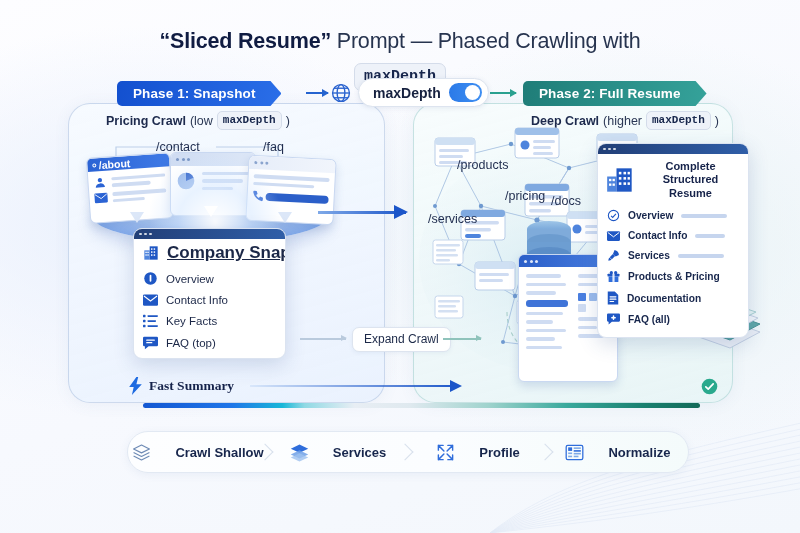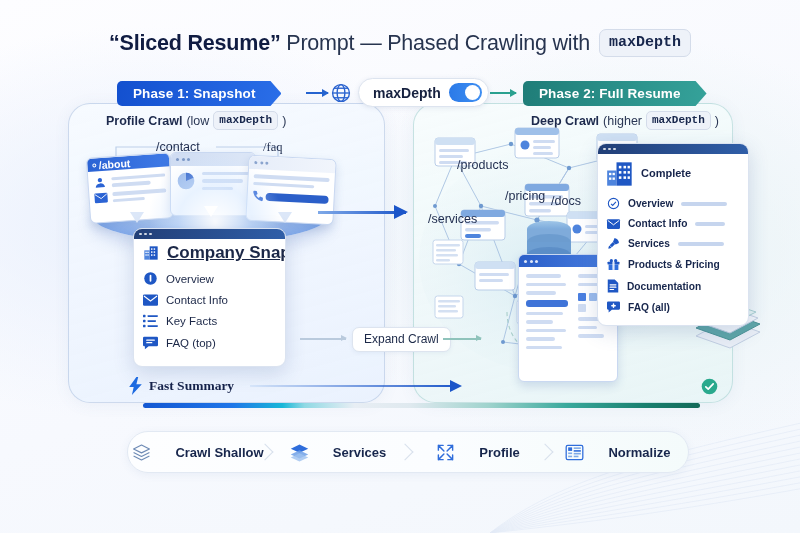--- a/index.html
+++ b/index.html
@@ -17,20 +17,21 @@
   }
 
   
   .waves { position:absolute; right:0; bottom:0; width:300px; height:150px; opacity:.55; pointer-events:none; }
 
   
   .title-row {
     position: absolute; left: 0; right: 0; top: 29px;
     display: flex; align-items: center; justify-content: center; gap: 9px;
     white-space: nowrap;
+    flex-direction: column;
   }
   .title-main { font-size: 21.5px; font-weight: 700; color: #101c42; letter-spacing: -.2px; }
   .title-main .light { font-weight: 400; color: #27344f; }
   .code-chip {
     display:inline-block; font-family:"Liberation Mono", monospace;
     font-size: 15px; font-weight: 700; color:#17264c;
     background: #eef2f9; border: 1px solid #d4dcea; border-radius: 7px;
     padding: 4px 9px 5px;
   }
 
@@ -214,21 +215,21 @@
 <div class="panel right"></div>
 
 <div class="badge p1">
   <span>Phase 1: Snapshot</span>
 </div>
 <div class="badge p2">
   <span>Phase 2: Full Resume</span>
 </div>
 
 <div class="subcap l">
-  <span>Profile Crawl</span>
+  <span>Pricing Crawl</span>
   <span class="reg">(low</span>
   <span class="code-chip">maxDepth</span>
   <span class="reg">)</span>
 </div>
 <div class="subcap r">
   <span>Deep Crawl</span>
   <span class="reg">(higher</span>
   <span class="code-chip">maxDepth</span>
   <span class="reg">)</span>
 </div>
@@ -253,21 +254,21 @@
 <svg style="position:absolute;left:108px;top:139px;width:200px;height:24px;">
   <g fill="none" stroke="#bdd0ea" stroke-width="1.2">
     <path d="M8 20 L8 8 L70 8"></path>
       <path d="M108 8 L170 8 L170 20"></path>
   </g>
   <circle cx="8" cy="20" r="1.8" fill="#bdd0ea"></circle>
     <circle cx="170" cy="20" r="1.8" fill="#bdd0ea"></circle>
 </svg>
 
 <div class="urltag" style="left:156px; top:140px;">/contact</div>
-<div class="urltag" style="left:263px; top:140px;font-family:Liberation Serif, serif;">/faq</div>
+<div class="urltag" style="left:263px; top:140px;">/faq</div>
 
 <div class="brow lt" style="left:88px; top:155px; width:84px; height:66px; transform:rotate(-4deg);">
   <div class="bar">
     <span style="width:4px;height:4px;border:1px solid #fff;border-radius:50%;display:inline-block;"></span>
     <span class="urltag onbar" style="position:static;">/about</span>
   </div>
   <div class="body">
     <div style="display:flex;gap:5px;align-items:center;">
       <svg width="13" height="13" viewBox="0 0 24 24" fill="#2b63d4">
           <circle cx="12" cy="7.5" r="4"></circle>
@@ -376,21 +377,21 @@
     <svg width="15" height="14" viewBox="0 0 24 22" fill="#1f57c4">
         <rect x="0" y="1" width="4" height="4" rx="1"></rect>
         <rect x="7" y="1.8" width="17" height="2.6" rx="1.3"></rect>
         <rect x="0" y="9" width="4" height="4" rx="1"></rect>
         <rect x="7" y="9.8" width="14" height="2.6" rx="1.3"></rect>
         <rect x="0" y="17" width="4" height="4" rx="1"></rect>
         <rect x="7" y="17.8" width="17" height="2.6" rx="1.3"></rect>
       </svg>
     <span class="txt">Key Facts</span>
   </div>
-  <div class="crow" style="padding-bottom:16px">
+  <div class="crow" style="padding-bottom:8px">
     <svg width="15" height="14" viewBox="0 0 24 22">
         <path d="M2 1h20a2 2 0 0 1 2 2v11a2 2 0 0 1-2 2H9l-6 5v-5H2a2 2 0 0 1-2-2V3a2 2 0 0 1 2-2z" fill="#1f57c4"></path>
         <g fill="#fff">
           <rect x="5" y="5.5" width="14" height="2" rx="1"></rect>
           <rect x="5" y="9.5" width="10" height="2" rx="1"></rect>
         </g>
       </svg>
     <span class="txt">FAQ (top)</span>
   </div>
 </div>
@@ -620,20 +621,21 @@
       <rect x="11" y="9.5" width="2.2" height="2.2"></rect>
           <rect x="15" y="9.5" width="2.2" height="2.2"></rect>
           <rect x="18.5" y="9.5" width="2" height="2.2"></rect>
       <rect x="11" y="14" width="2.2" height="2.2"></rect>
           <rect x="15" y="14" width="2.2" height="2.2"></rect>
           <rect x="18.5" y="14" width="2" height="2.2"></rect>
         </g>
     </svg>
     <div>
       <div class="t1">Complete</div>
+      <div class="t1">Structured Resume</div>
     </div>
   </div>
   <div class="crow">
     <svg width="13" height="13" viewBox="0 0 24 24" fill="none" stroke="#1f57c4" stroke-width="2">
         <circle cx="12" cy="12" r="9.5"></circle>
         <path d="M7.5 12.5l3 3 6-6.5"></path>
       </svg>
     <span class="txt">Overview</span>
     <span class="ghost"></span>
   </div>

